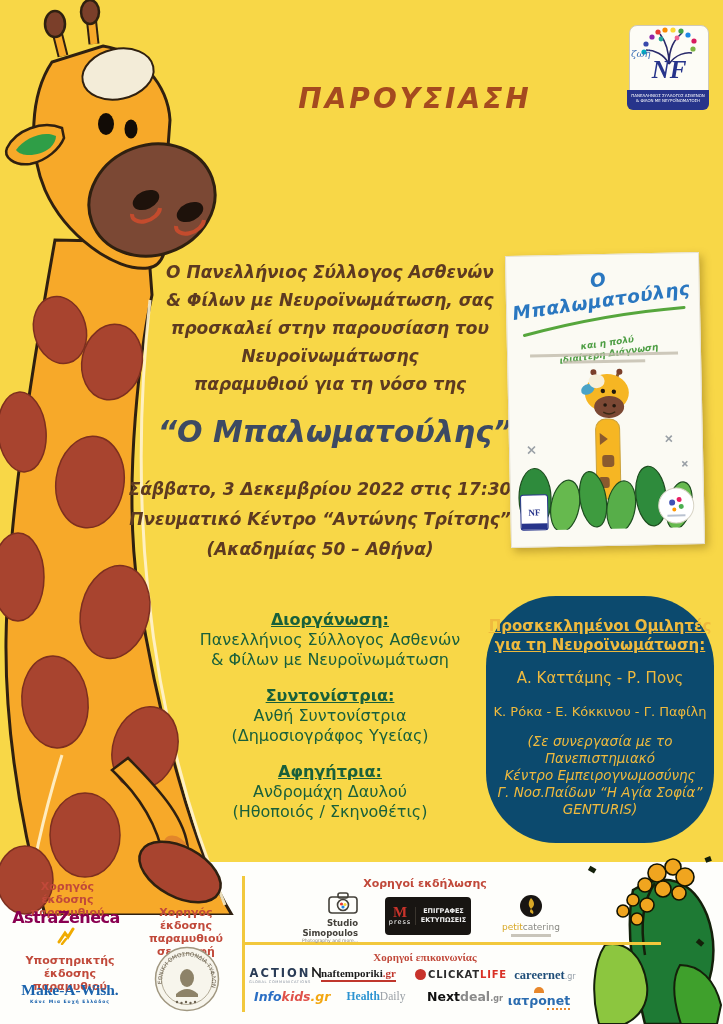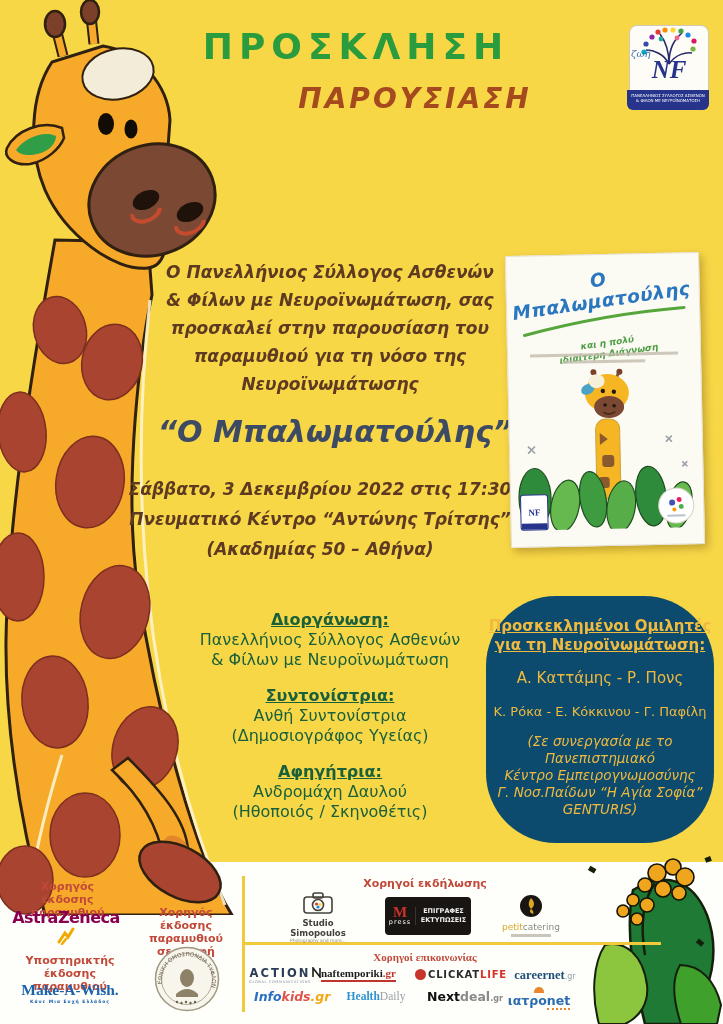--- a/index.html
+++ b/index.html
@@ -57,21 +57,21 @@
   .fband{left:0;top:862px;width:723px;height:162px;background:#FEFEFB;}
   .flabel{color:#C1493A;font-size:11px;font-weight:bold;line-height:13px;text-align:center;}
   .vline{left:242px;top:876px;width:3px;height:136px;background:#F2C83C;}
   .hline{left:243px;top:942px;width:418px;height:3px;background:#F2C83C;}
 
   .az{left:10px;top:908px;width:112px;text-align:center;color:#8A0051;font-weight:bold;font-size:16px;letter-spacing:-.5px;}
   .maw{left:14px;top:981px;width:112px;text-align:center;color:#1B63AD;font-weight:bold;font-size:15.5px;
        font-family:"Liberation Serif",serif;}
   .maw-sub{font-size:4.5px;color:#1B63AD;font-family:"DejaVu Sans",sans-serif;letter-spacing:1px;}
 
-  .studio{left:278px;top:892px;width:80px;text-align:center;}
+  .studio{left:278px;top:892px;width:80px;text-align:right;}
   .studio .nm{font-size:8.5px;font-weight:bold;color:#44413a;}
   .studio .sb{font-size:4.5px;color:#8c887d;}
   .press{left:385px;top:897px;width:86px;height:38px;background:#181512;border-radius:4px;display:flex;align-items:center;}
   .press .mk{width:30px;text-align:center;color:#fff;}
   .press .mi{color:#C8332B;font-weight:bold;font-size:15px;line-height:12px;font-family:"Liberation Serif",serif;}
   .press .pt{font-size:6.5px;letter-spacing:1px;}
   .press .rt{flex:1;color:#eee;font-size:6.5px;font-weight:bold;line-height:9px;text-align:center;border-left:1px solid #3a352e;}
   .petit{left:501px;top:894px;width:60px;text-align:center;}
   .petit .nm{font-size:9px;}
   .petit .p1{color:#D8A826;}  .petit .p2{color:#8a8a84;}
@@ -176,21 +176,20 @@
       <ellipse cx="131" cy="129" rx="6.5" ry="9.5" fill="#120c06"></ellipse>
 
       <ellipse cx="152" cy="200" rx="64" ry="55" fill="#7B4834" stroke="#2F2010" stroke-width="3" transform="rotate(-20 152 200)"></ellipse>
       <path d="M132 214 a14 9 -25 1 0 28 -6" fill="none" stroke="#C44B2D" stroke-width="4"></path>
       <ellipse cx="146" cy="200" rx="14" ry="9" fill="#1E120B" transform="rotate(-25 146 200)"></ellipse>
       <path d="M176 226 a14 9 -25 1 0 28 -6" fill="none" stroke="#C44B2D" stroke-width="4"></path>
       <ellipse cx="190" cy="212" rx="14" ry="9" fill="#1E120B" transform="rotate(-25 190 212)"></ellipse>
     </g>
   </svg>
 
-  <div class="abs ctr t1">ΠΡΟΣΚΛΗΣΗ</div>
   <div class="abs ctr t2">ΠΑΡΟΥΣΙΑΣΗ</div>
 
   <div class="abs nfbox">
     <svg width="78" height="40" viewBox="0 0 78 40">
       <path d="M39 38 C 39 24, 36 16, 30 8 M39 38 C 39 22, 44 14, 52 7 M39 38 C 34 28, 24 24, 16 24 M39 38 C 46 28, 56 26, 62 27" fill="none" stroke="#2a2a6a" stroke-width="1.6"></path>
       <g r="2.4">
         <circle cx="28" cy="6" r="2.6" fill="#E53935"></circle>
           <circle cx="35" cy="4" r="2.6" fill="#FB8C00"></circle>
         <circle cx="43" cy="4" r="2.6" fill="#FDD835"></circle>
           <circle cx="51" cy="5" r="2.6" fill="#43A047"></circle>
@@ -209,22 +208,22 @@
   <div class="abs nfinitials">NF</div>
   <div class="abs ctr nfband">
     <div>ΠΑΝΕΛΛΗΝΙΟΣ ΣΥΛΛΟΓΟΣ ΑΣΘΕΝΩΝ</div>
     <div>&amp; ΦΙΛΩΝ ΜΕ ΝΕΥΡΟΪΝΩΜΑΤΩΣΗ</div>
   </div>
 
   <div class="abs ctr intro">
     <div>Ο Πανελλήνιος Σύλλογος Ασθενών</div>
     <div>&amp; Φίλων με Νευροϊνωμάτωση, σας</div>
     <div>προσκαλεί στην παρουσίαση του</div>
+    <div>Νευροϊνωμάτωσης</div>
     <div>παραμυθιού για τη νόσο της</div>
-    <div>Νευροϊνωμάτωσης</div>
   </div>
 
   <div class="abs ctr quote">“Ο Μπαλωματούλης”</div>
 
   <div class="abs ctr event">
     <div>Σάββατο, 3 Δεκεμβρίου 2022 στις 17:30</div>
     <div>Πνευματικό Κέντρο “Αντώνης Τρίτσης”</div>
     <div>(Ακαδημίας 50 – Αθήνα)</div>
   </div>
 

